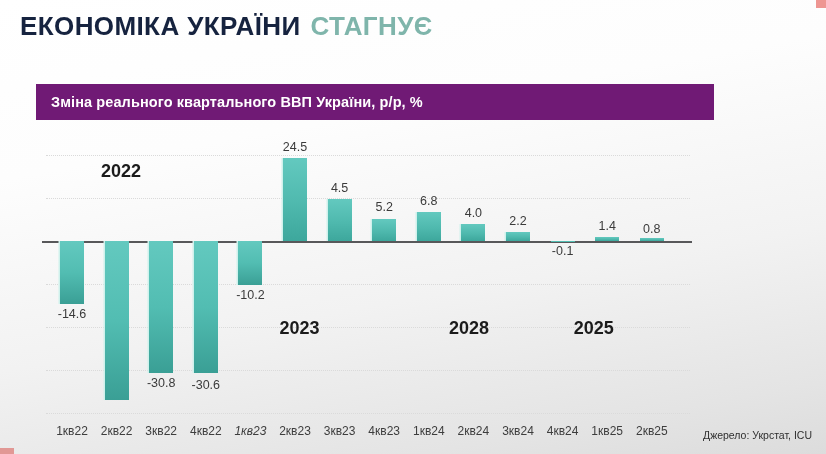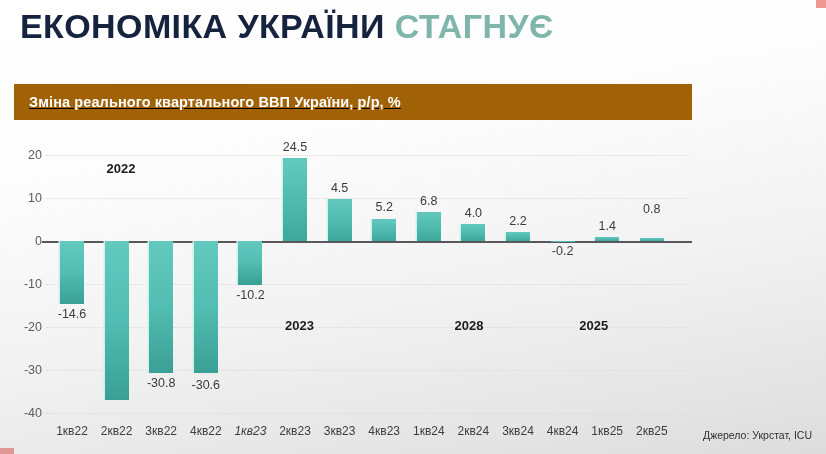--- a/index.html
+++ b/index.html
@@ -13,40 +13,39 @@
     font-family: "Liberation Sans", sans-serif;
     background: linear-gradient(170deg, #ffffff 0%, #fdfdfd 30%, #f2f2f2 62%, #e4e4e4 88%, #dcdcdc 100%);
     position: relative;
   }
 
   
   #slide-title {
     position: absolute;
     left: 20px;
     top: 2px;
-    font-size: 34px;
+    font-size: 26px;
     font-weight: bold;
     letter-spacing: 0.4px;
     white-space: nowrap;
     line-height: 48px;
   }
   #slide-title .t-main { color: #16233f; }
   #slide-title .t-accent { color: #7fb5ab; margin-left: 10px; }
 
   
   #subtitle-band {
     position: absolute;
-    left: 14px;
+    left: 36px;
     top: 84px;
     width: 678px;
     height: 36px;
-    background: #a16207;
+    background: #701a75;
     display: flex;
     align-items: center;
-    text-decoration: underline;
   }
   #subtitle-band .sub-text {
     color: #ffffff;
     font-size: 14.5px;
     font-weight: bold;
     padding-left: 15px;
     letter-spacing: 0.1px;
     white-space: nowrap;
   }
 
@@ -133,21 +132,21 @@
     font-size: 12px;
     color: #3d3d3d;
     text-align: center;
     width: 56px;
     white-space: nowrap;
     top: 292px;
   }
 
   .yeargroup {
     position: absolute;
-    font-size: 13px;
+    font-size: 18px;
     color: #1b1b1b;
     font-weight: 600;
     text-align: center;
     width: 60px;
     white-space: nowrap;
   }
 
   #source-note {
     position: absolute;
     right: 14px;
@@ -183,29 +182,20 @@
 <div id="slide-title">
   <span class="t-main">ЕКОНОМІКА УКРАЇНИ</span><span class="t-accent">СТАГНУЄ</span>
 </div>
 
 <div id="subtitle-band">
   <span class="sub-text">Зміна реального квартального ВВП України, р/р, %</span>
 </div>
 
 <div id="chart-area">
 
-  <div id="yaxis-labels">
-      <div class="ytick" style="top: 23px;">20</div>
-      <div class="ytick" style="top: 66px;">10</div>
-      <div class="ytick" style="top: 109px;">0</div>
-      <div class="ytick" style="top: 152px;">-10</div>
-      <div class="ytick" style="top: 195px;">-20</div>
-      <div class="ytick" style="top: 238px;">-30</div>
-      <div class="ytick" style="top: 281px;">-40</div>
-    </div>
 
   <div id="plot">
     <div id="gridlines">
         <div class="gridline dashed" style="top: 23px;"></div>
         <div class="gridline dashed" style="top: 66px;"></div>
         <div class="gridline dashed" style="top: 152px;"></div>
         <div class="gridline dashed" style="top: 195px;"></div>
         <div class="gridline dashed" style="top: 238px;"></div>
         <div class="gridline dashed" style="top: 281px;"></div>
         <div id="zero-axis" style="top: 109px;"></div>
@@ -230,23 +220,23 @@
         <div class="barlabel" style="left: 0px; top: 174.78px;">-14.6</div>
         <div class="barlabel" style="left: 89.2px; top: 244.44px;">-30.8</div>
         <div class="barlabel" style="left: 133.8px; top: 246px; text-align: center;">-30.6</div>
         <div class="barlabel" style="left: 178.4px; top: 155.86px;">-10.2</div>
         <div class="barlabel" style="left: 223px; top: 8.01px;">24.5</div>
         <div class="barlabel" style="left: 267.6px; top: 49.29px;">4.5</div>
         <div class="barlabel" style="left: 312.2px; top: 68px;">5.2</div>
         <div class="barlabel" style="left: 356.8px; top: 61.76px;">6.8</div>
         <div class="barlabel" style="left: 401.4px; top: 73.8px;">4.0</div>
         <div class="barlabel" style="left: 446px; top: 81.54px;">2.2</div>
-        <div class="barlabel" style="left: 490.6px; top: 112.43px;">-0.2</div>
+        <div class="barlabel" style="left: 490.6px; top: 112.43px;">-0.1</div>
         <div class="barlabel" style="left: 535.2px; top: 87.13px;">1.4</div>
-        <div class="barlabel" style="left: 579.8px; top: 70px;">0.8</div>
+        <div class="barlabel" style="left: 579.8px; top: 90px;">0.8</div>
       </div>
     <div id="xticks">
         <div class="xtick" style="left: -2px;">1кв22</div>
         <div class="xtick" style="left: 42.6px;">2кв22</div>
         <div class="xtick" style="left: 87.2px;">3кв22</div>
         <div class="xtick" style="left: 131.8px; text-align: center;">4кв22</div>
         <div class="xtick" style="left: 176.4px; font-style: italic;">1кв23</div>
         <div class="xtick" style="left: 221px;">2кв23</div>
         <div class="xtick" style="left: 265.6px;">3кв23</div>
         <div class="xtick" style="left: 310.2px;">4кв23</div>

